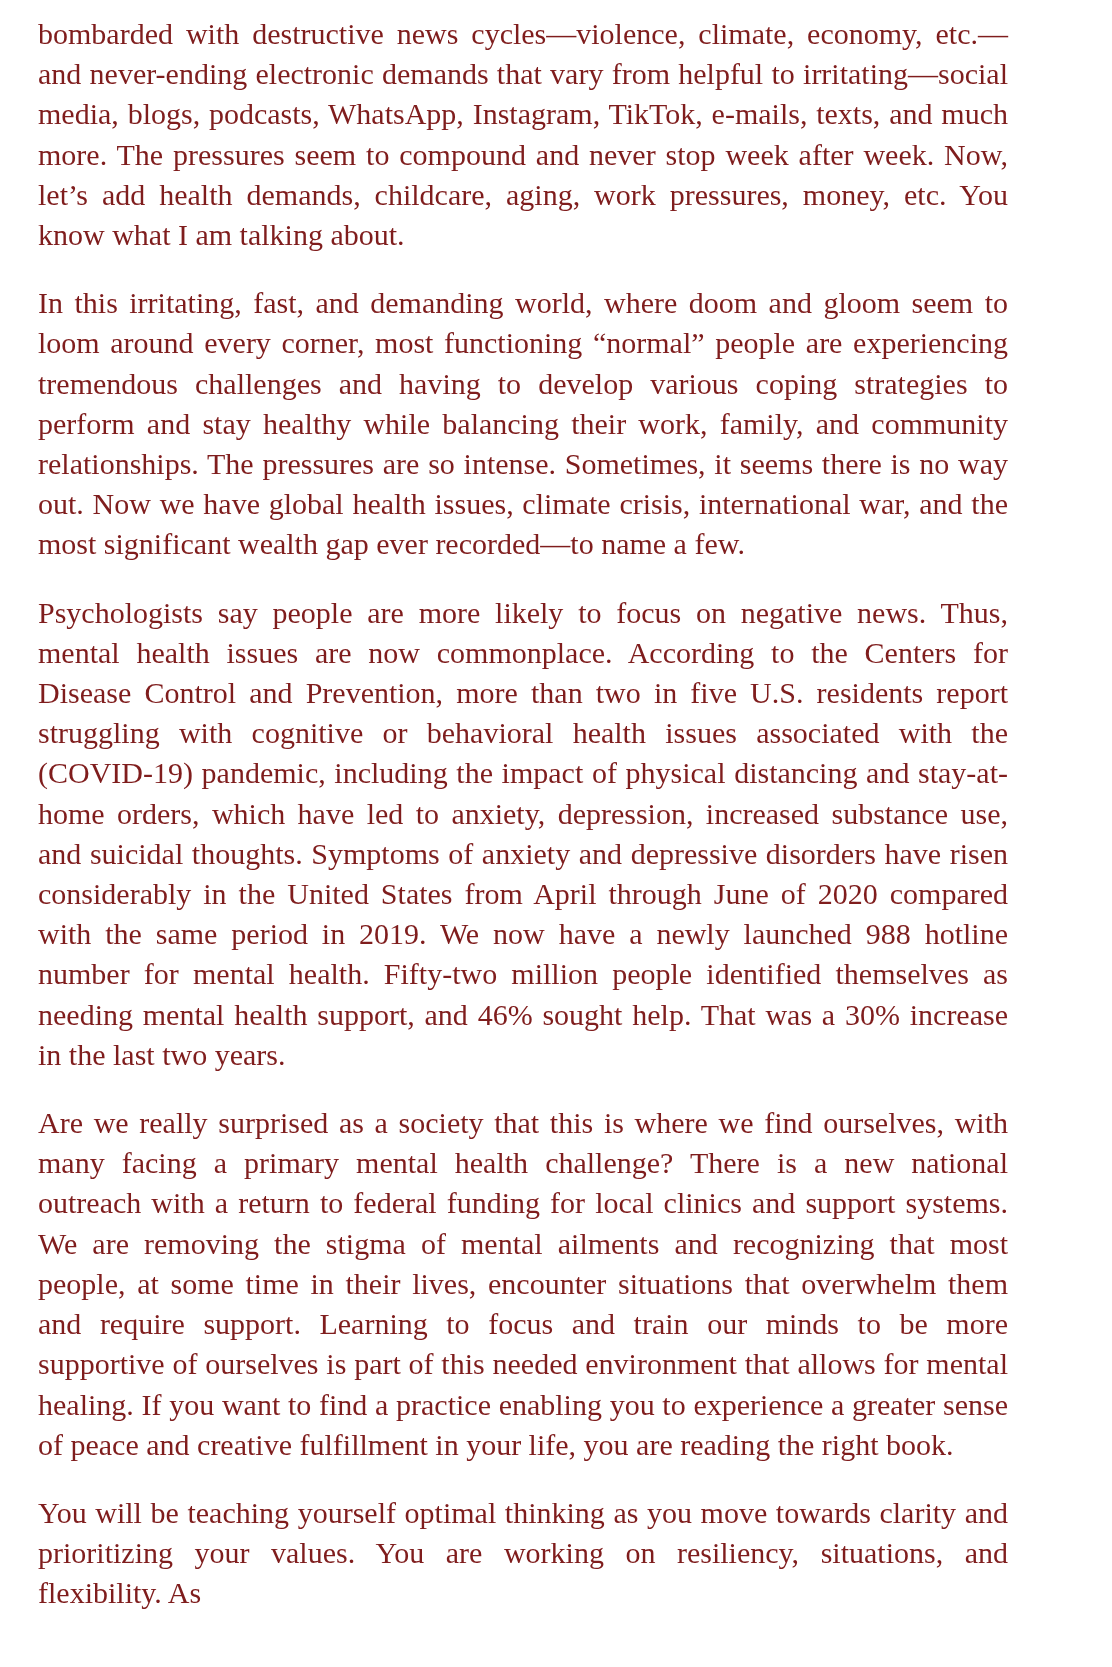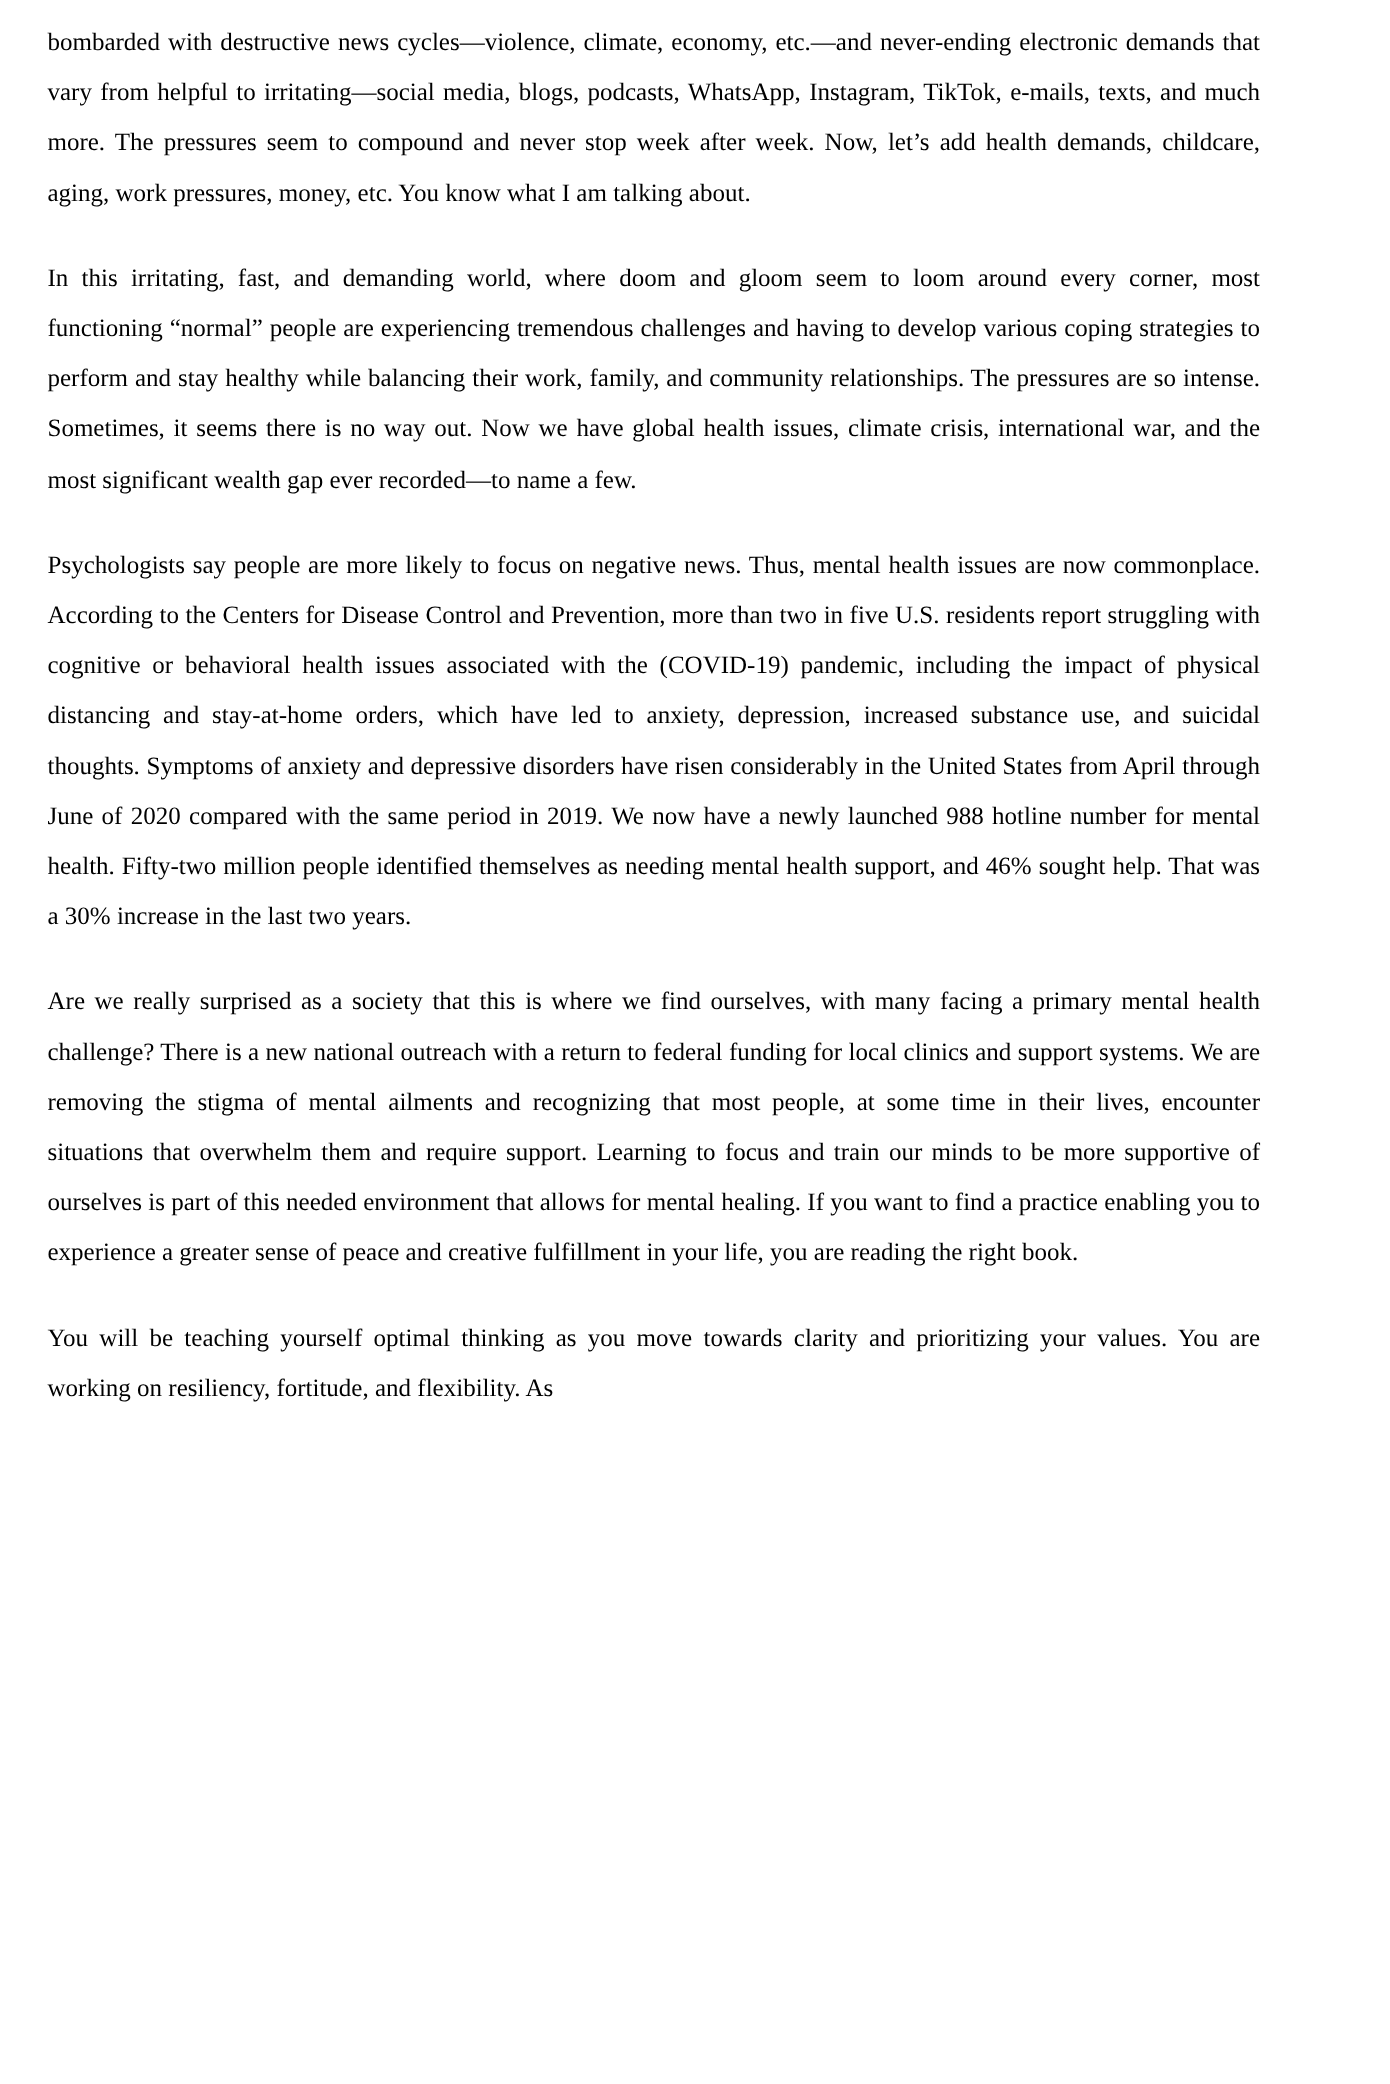--- a/index.html
+++ b/index.html
@@ -11,33 +11,33 @@
     width: 1112px;
     height: 1667px;
     overflow: hidden;
     position: relative;
   }
   .page {
     position: absolute;
     left: 38px;
     top: 14px;
     width: 970px;
-    color: #000000;
+    color: #7f1d1d;
     font-family: "Liberation Serif", "DejaVu Serif", serif;
-    font-size: 20px;
+    font-size: 30px;
     line-height: 40.2px;
   }
   .para {
     margin: 0 0 28px 0;
     text-align: justify;
     text-justify: inter-word;
   }
 </style>
 </head>
 <body>
 
 <div class="page">
   <p class="para">bombarded with destructive news cycles—violence, climate, economy, etc.—and never-ending electronic demands that vary from helpful to irritating—social media, blogs, podcasts, WhatsApp, Instagram, TikTok, e-mails, texts, and much more. The pressures seem to compound and never stop week after week. Now, let’s add health demands, childcare, aging, work pressures, money, etc. You know what I am talking about.</p>
   <p class="para">In this irritating, fast, and demanding world, where doom and gloom seem to loom around every corner, most functioning “normal” people are experiencing tremendous challenges and having to develop various coping strategies to perform and stay healthy while balancing their work, family, and community relationships. The pressures are so intense. Sometimes, it seems there is no way out. Now we have global health issues, climate crisis, international war, and the most significant wealth gap ever recorded—to name a few.</p>
   <p class="para">Psychologists say people are more likely to focus on negative news. Thus, mental health issues are now commonplace. According to the Centers for Disease Control and Prevention, more than two in five U.S. residents report struggling with cognitive or behavioral health issues associated with the (COVID-19) pandemic, including the impact of physical distancing and stay-at-home orders, which have led to anxiety, depression, increased substance use, and suicidal thoughts. Symptoms of anxiety and depressive disorders have risen considerably in the United States from April through June of 2020 compared with the same period in 2019. We now have a newly launched 988 hotline number for mental health. Fifty-two million people identified themselves as needing mental health support, and 46% sought help. That was a 30% increase in the last two years.</p>
   <p class="para">Are we really surprised as a society that this is where we find ourselves, with many facing a primary mental health challenge? There is a new national outreach with a return to federal funding for local clinics and support systems. We are removing the stigma of mental ailments and recognizing that most people, at some time in their lives, encounter situations that overwhelm them and require support. Learning to focus and train our minds to be more supportive of ourselves is part of this needed environment that allows for mental healing. If you want to find a practice enabling you to experience a greater sense of peace and creative fulfillment in your life, you are reading the right book.</p>
-  <p class="para">You will be teaching yourself optimal thinking as you move towards clarity and prioritizing your values. You are working on resiliency, fortitude, and flexibility. As</p>
+  <p class="para">You will be teaching yourself optimal thinking as you move towards clarity and prioritizing your values. You are working on resiliency, situations, and flexibility. As</p>
 </div>
 
 </body></html>

